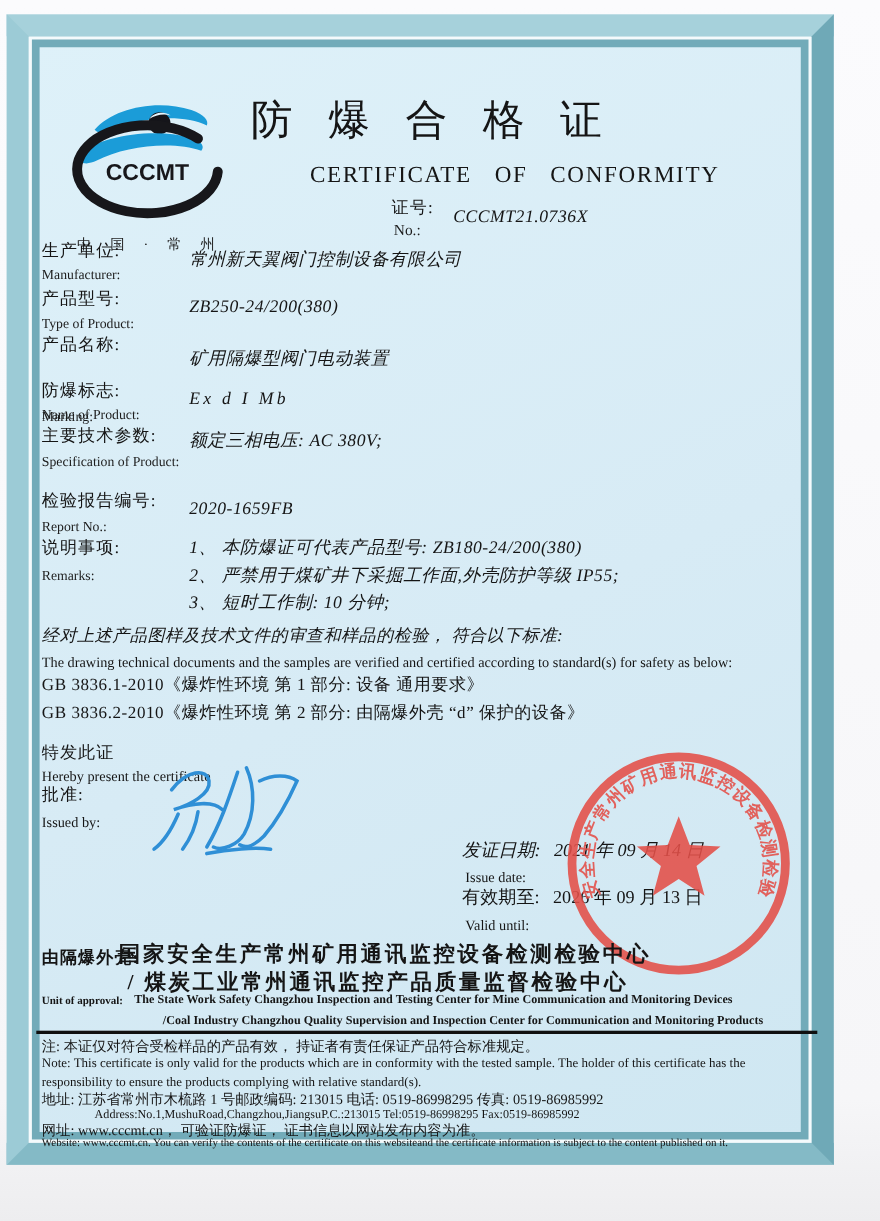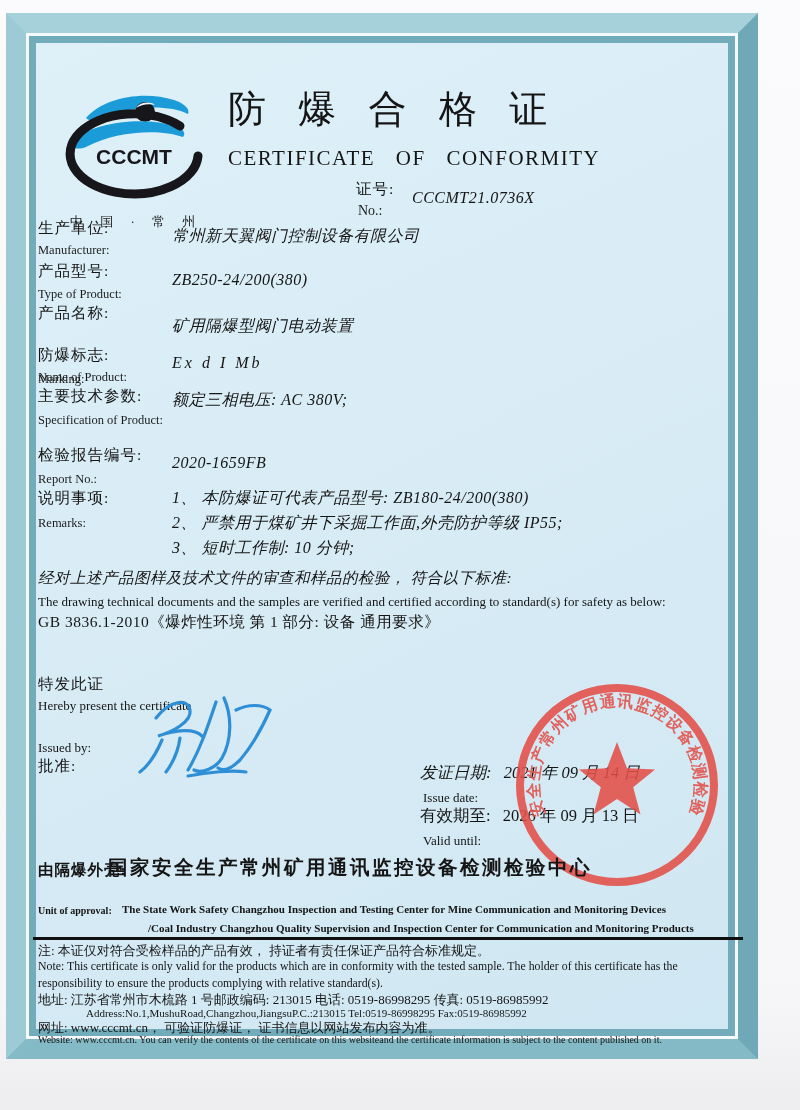--- a/index.html
+++ b/index.html
@@ -14,21 +14,21 @@
     border:20px solid;
     border-color:#a6d1db #6fa9b7 #84bac6 #9ccbd6;
     box-shadow: inset 0 0 0 3px #f4fafc, inset 0 0 0 10px #72abb9;
     background:linear-gradient(155deg,#def1f9 0%,#d7ebf5 55%,#cfe7f2 100%);
   }
   .abs{position:absolute; white-space:nowrap;}
   .label-cn{font-size:15.5px; letter-spacing:1px;}
   .label-en{font-size:12.5px; color:#1c1c1c;text-align:center;}
   .value{font-size:16px; letter-spacing:.5px;font-style:italic;}
   .title-cn{font-size:38px; letter-spacing:.30em; text-align:left; width:480px; font-weight:400;}
-  .title-en{font-size:21px; letter-spacing:1.5px; word-spacing:14px; text-align:left; width:480px;}
+  .title-en{font-size:21px; letter-spacing:1.5px; word-spacing:14px; text-align:center; width:480px;}
   .std{font-size:15.5px; letter-spacing:.5px;}
   .bold-cn{font-weight:bold; font-size:19.5px; letter-spacing:2.5px;}
   .bold-en{font-weight:bold; font-size:11px; font-family:"Liberation Serif",serif;}
   .note{font-size:13px;}
   .note-en{font-size:11.8px;}
   .rule{position:absolute; background:#101010;}
   .logo-country{font-size:13px; letter-spacing:7px; color:#222;}
 </style>
 </head>
 <body>
@@ -79,24 +79,25 @@
 
   <div class="abs label-cn" style="left:38px; top:488px;">说明事项:</div>
   <div class="abs label-en" style="left:38px; top:516px;">Remarks:</div>
   <div class="abs value" style="left:172px; top:488px;">1、 本防爆证可代表产品型号: ZB180-24/200(380)</div>
   <div class="abs value" style="left:172px; top:513px;">2、 严禁用于煤矿井下采掘工作面,外壳防护等级 IP55;</div>
   <div class="abs value" style="left:172px; top:538px;">3、 短时工作制: 10 分钟;</div>
 
   <div class="abs std" style="left:38px; top:568px;font-style:italic;">经对上述产品图样及技术文件的审查和样品的检验， 符合以下标准:</div>
   <div class="abs" style="left:38px; top:594px; font-size:13px;">The drawing technical documents and the samples are verified and certified according to standard(s) for safety as below:</div>
   <div class="abs std" style="left:38px; top:612px;">GB 3836.1-2010《爆炸性环境 第 1 部分: 设备 通用要求》</div>
+  <div class="abs std" style="left:38px; top:638px;">GB 3836.2-2010《爆炸性环境 第 2 部分: 由隔爆外壳 “d” 保护的设备》</div>
 
   <div class="abs label-cn" style="left:38px; top:674px;">特发此证</div>
   <div class="abs" style="left:38px; top:698px; font-size:13px;">Hereby present the certificate</div>
-  <div class="abs label-cn" style="left:38px; top:712px;margin-top:44px;">批准:</div>
+  <div class="abs label-cn" style="left:38px; top:712px;">批准:</div>
   <div class="abs" style="left:38px; top:740px; font-size:13px;">Issued by:</div>
 
   <svg class="abs" style="left:128px; top:688px;" width="160" height="95" viewBox="0 0 160 95">
     <g fill="none" stroke="#2f8fd6" stroke-width="3.2" stroke-linecap="round">
       <path d="M28,30 C42,12 60,10 62,22 C64,34 44,44 30,48 C48,42 66,40 74,48"></path>
       <path d="M34,52 C28,66 20,78 12,84"></path>
       <path d="M52,50 C50,64 44,76 38,84"></path>
       <path d="M88,14 C80,38 72,62 60,82"></path>
       <path d="M96,10 C104,28 104,52 94,70 C88,80 74,86 66,82"></path>
       <path d="M108,22 C120,16 134,16 142,22 C134,40 124,58 112,72 C104,80 96,84 90,80"></path>
@@ -119,20 +120,21 @@
     <circle cx="107" cy="107" r="97" fill="none" stroke="#e44f48" stroke-width="8"></circle>
     <polygon fill="#e44f48" points="107,64 97,90.2 69,91.6 90.8,109.3 83.5,136.4 107,121 130.5,136.4 123.2,109.3 145,91.6 117,90.2"></polygon>
     <path id="sealArc" d="M33.9,133.7 A78,78 0 1 1 180.1,133.7" fill="none"></path>
     <text font-size="16" fill="#e44f48" letter-spacing="1" font-family="Liberation Serif, serif" font-weight="bold">
       <textPath href="#sealArc" startOffset="50%" text-anchor="middle">国家安全生产常州矿用通讯监控设备检测检验中心</textPath>
     </text>
   </svg>
 
   <div class="abs label-cn" style="left:38px; top:860px; font-weight:bold;">由隔爆外壳:</div>
   <div class="abs bold-cn" style="left:108px; top:854px;">国家安全生产常州矿用通讯监控设备检测检验中心</div>
+  <div class="abs bold-cn" style="left:116px; top:879px;">/ 煤炭工业常州通讯监控产品质量监督检验中心</div>
   <div class="abs bold-en" style="left:38px; top:905px; font-size:10px;">Unit of approval:</div>
   <div class="abs bold-en" style="left:122px; top:903px;">The State Work Safety Changzhou Inspection and Testing Center for Mine Communication and Monitoring Devices</div>
   <div class="abs bold-en" style="left:148px; top:922px;">/Coal Industry Changzhou Quality Supervision and Inspection Center for Communication and Monitoring Products</div>
 
   <div class="rule" style="left:33px; top:937px; width:710px; height:3px;"></div>
 
   <div class="abs note" style="left:38px; top:942px;">注: 本证仅对符合受检样品的产品有效， 持证者有责任保证产品符合标准规定。</div>
   <div class="abs note-en" style="left:38px; top:959px;">Note:  This certificate is only valid for the products which are in conformity with the tested sample. The holder of this certificate has the</div>
   <div class="abs note-en" style="left:38px; top:976px;">responsibility to ensure the products complying with relative standard(s).</div>
   <div class="abs note" style="left:38px; top:991px;">地址: 江苏省常州市木梳路 1 号邮政编码: 213015 电话: 0519-86998295  传真: 0519-86985992</div>

